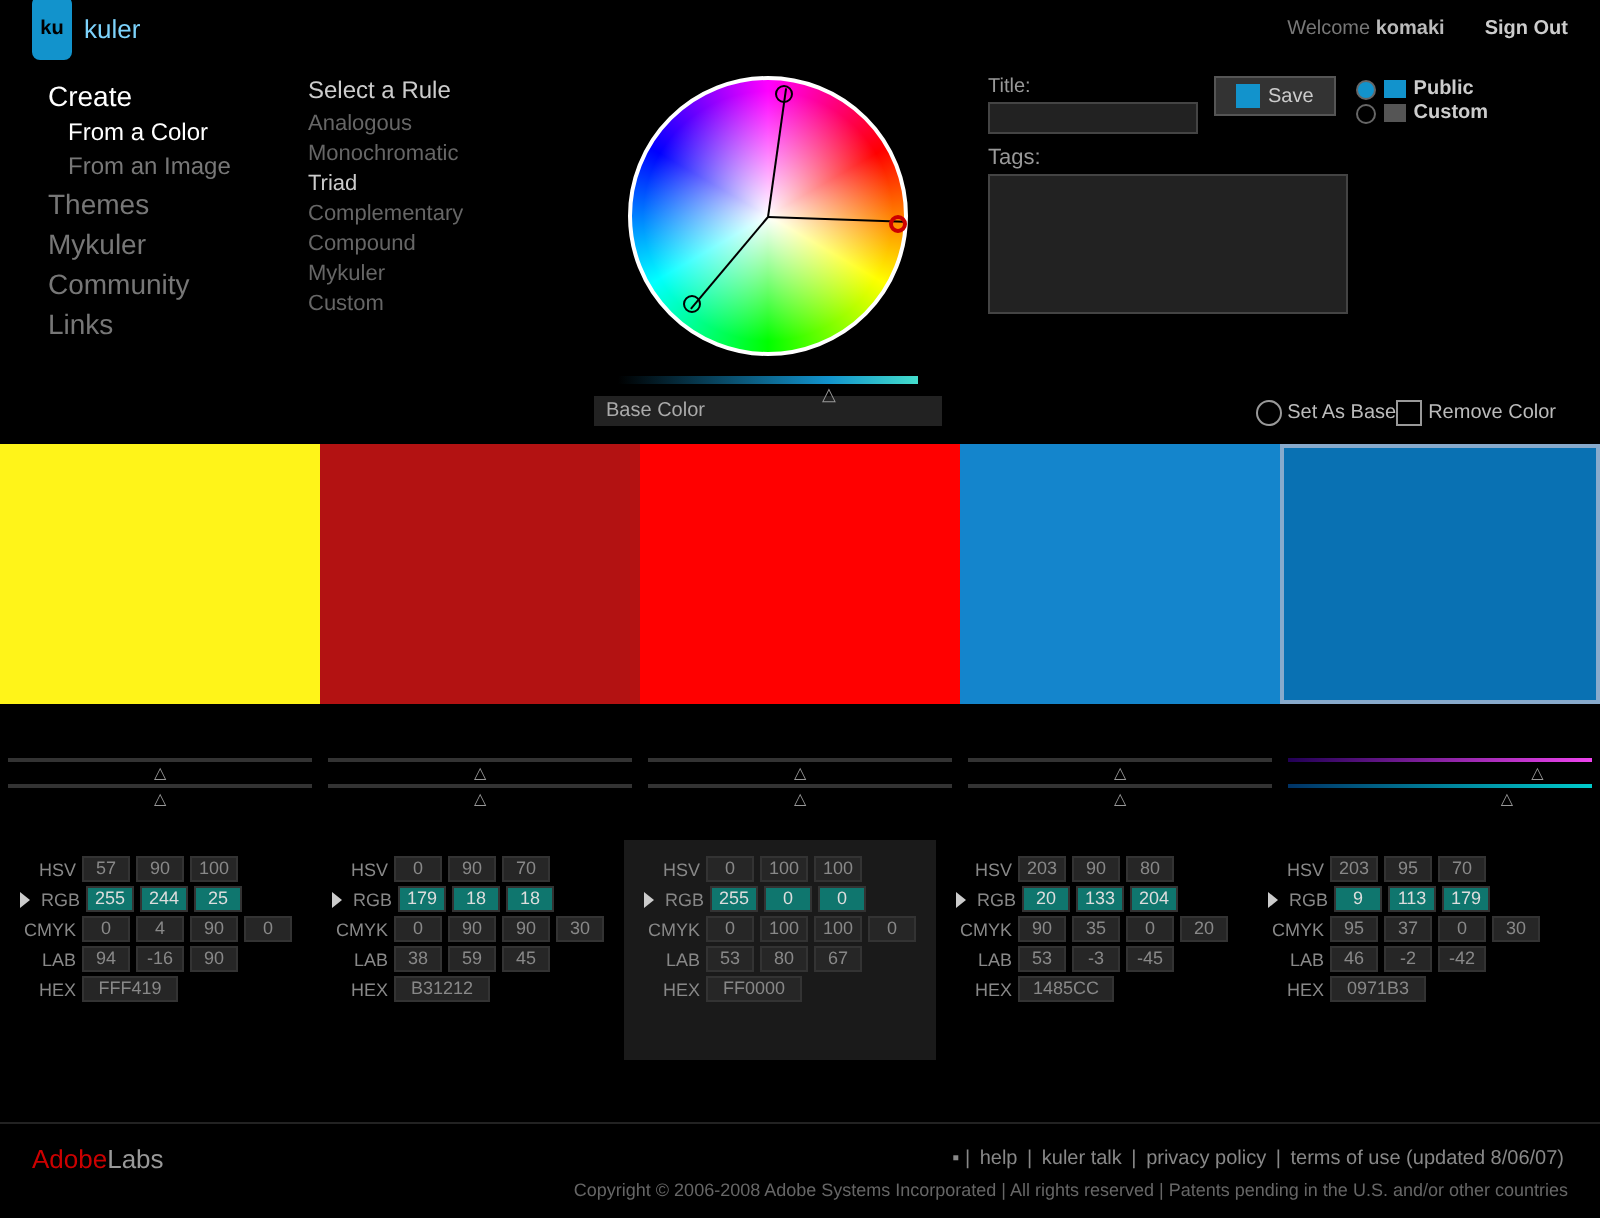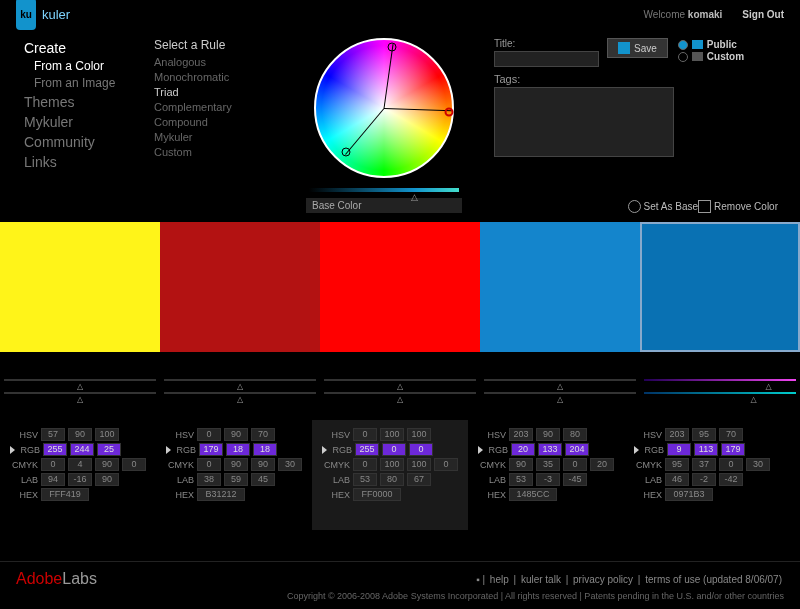--- a/index.html
+++ b/index.html
@@ -19,21 +19,21 @@
 .rules .hdr{color:#ccc;font-size:12px;margin-bottom:3px}
 .rules .item{color:#666;font-size:11px;line-height:15px}
 .rules .item.active{color:#ccc}
 .wheel-col{width:220px;display:flex;flex-direction:column;align-items:center}
 .wheel{width:140px;height:140px;border-radius:50%;background:conic-gradient(from 0deg,#ff00ff,#ff0000,#ffff00,#00ff00,#00ffff,#0000ff,#ff00ff);position:relative;border:2px solid #fff}
 .wheel::after{content:"";position:absolute;inset:0;border-radius:50%;background:radial-gradient(circle,#fff 0%,transparent 65%)}
 .wline{position:absolute;top:50%;left:50%;height:1px;background:#000;transform-origin:left center;z-index:2}
 .wdot{position:absolute;width:9px;height:9px;border:1.5px solid #000;border-radius:50%;transform:translate(-50%,-50%);z-index:3}
 .bright-bar{width:150px;height:4px;background:linear-gradient(to right,#000,#1293cc 70%,#4dc);margin-top:10px;position:relative}
 .bright-marker{position:absolute;left:68%;top:4px;color:#999;font-size:9px}
-.basecolor-bar{width:156px;background:#222;color:#aaa;font-size:10px;padding:2px 6px;margin-top:6px}
+.basecolor-bar{width:174px;background:#222;color:#aaa;font-size:10px;padding:2px 6px;margin-top:6px}
 .right-col{flex:1;padding-right:20px}
 .form-row{display:flex;align-items:flex-start;margin-bottom:6px;font-size:10px}
 .form-label{color:#999;margin-bottom:2px}
 .input{background:#222;border:1px solid #444;color:#ccc;height:16px;padding:0 3px;font-size:10px;width:105px}
 .save-btn{background:#333;border:1px solid #555;color:#ccc;padding:3px 10px;cursor:pointer;display:inline-flex;align-items:center;gap:4px;font-size:10px;margin-left:8px}
 .save-icon{width:12px;height:12px;background:#1293cc;display:inline-block}
 .privacy{margin-left:10px;font-size:10px;color:#ccc}
 .privacy .opt{display:flex;align-items:center;gap:4px;margin:1px 0}
 .radio{width:10px;height:10px;border:1px solid #666;border-radius:50%;display:inline-block}
 .radio.sel{background:#1293cc}
@@ -52,25 +52,25 @@
 .sbar{height:2px;background:#333;margin:11px 0;position:relative}
 .sbar.sel1{background:linear-gradient(to right,#205,#e4e)}
 .sbar.sel2{background:linear-gradient(to right,#036,#0cc)}
 .striangle{position:absolute;top:3px;color:#999;font-size:8px}
 .values{position:absolute;top:420px;left:0;width:652px;height:110px;display:flex}
 .val-col{flex:1;padding:6px 10px;font-size:9px;color:#888}
 .val-col.center{background:#1a1a1a}
 .vrow{display:flex;align-items:center;margin:2px 0;gap:3px}
 .vlabel{width:28px;text-align:right;color:#888}
 .vbox{background:#262626;border:1px solid #333;color:#888;min-width:24px;height:13px;text-align:center;line-height:11px;font-size:9px;padding:0 2px}
-.vbox.b{background:#6d28d9;color:#ddd}
+.vbox.b{background:#0f766e;color:#ddd}
 .rgb-dot{width:0;height:0;border-top:4px solid transparent;border-bottom:4px solid transparent;border-left:5px solid #ccc}
 .footer{position:absolute;bottom:0;left:0;right:0;height:48px;border-top:1px solid #222;padding:6px 16px;display:flex;flex-direction:column;justify-content:center}
 .footer-top{display:flex;justify-content:space-between;align-items:center;font-size:10px}
-.adobe-labs{font-size:16px}
+.adobe-labs{font-size:13px}
 .adobe-labs .a1{color:#c00}
 .adobe-labs .a2{color:#999}
 .footer-links{color:#888}
 .footer-links span{margin:0 2px}
 .footer-bot{text-align:right;font-size:9px;color:#666;margin-top:3px}
 </style>
 </head>
 <body>
 
 <div class="header">

